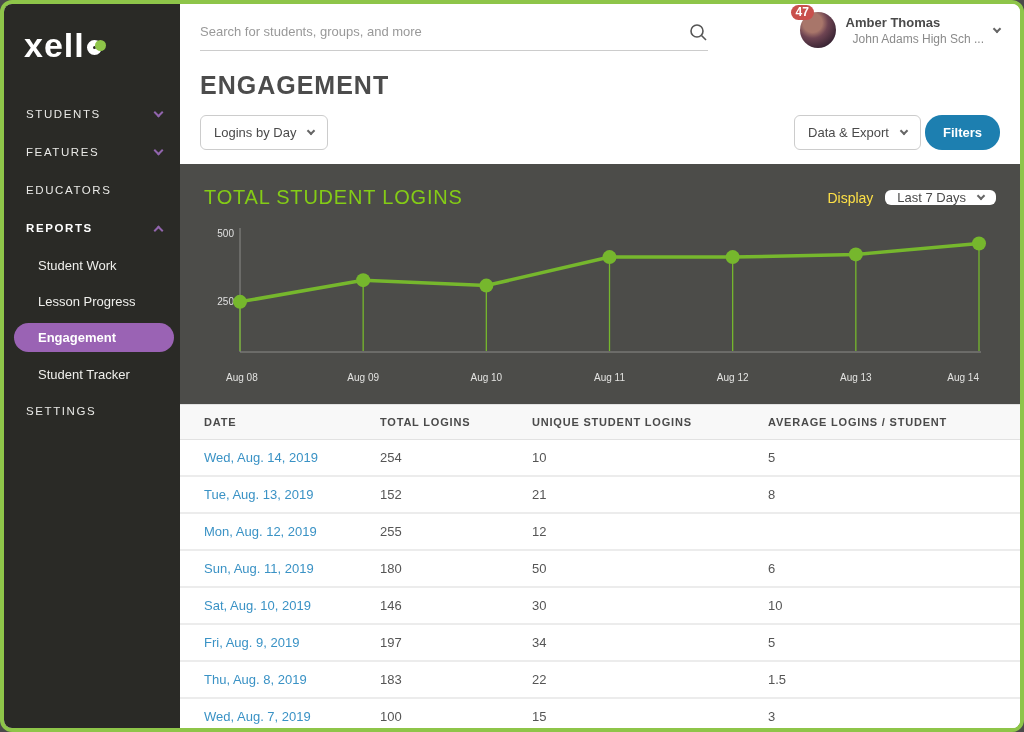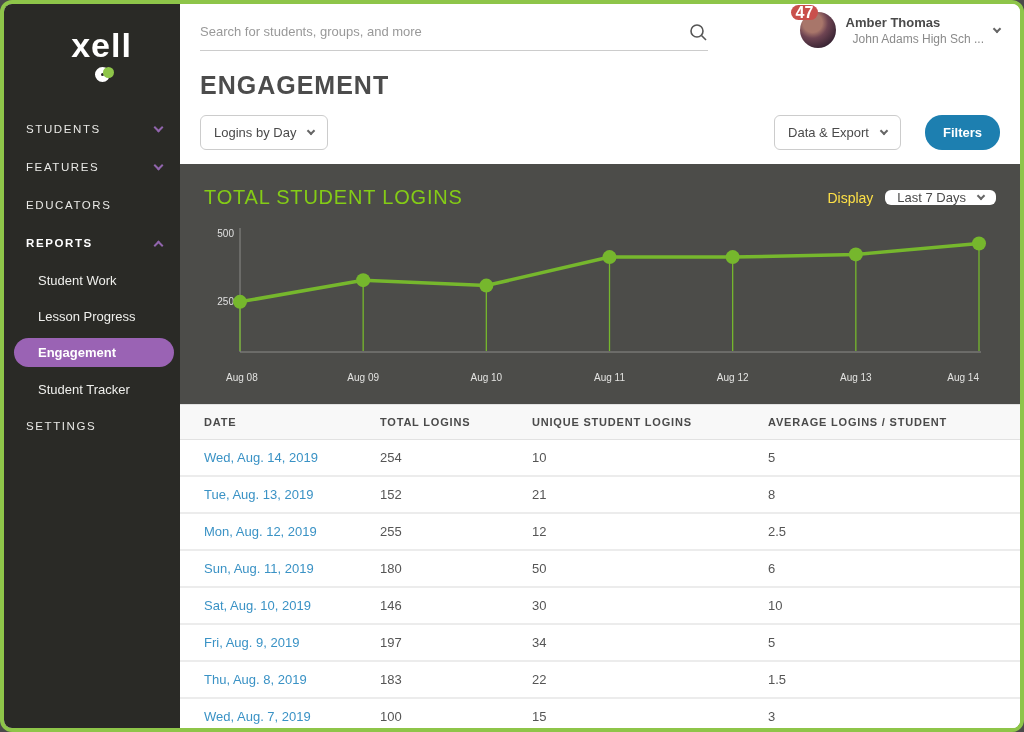--- a/index.html
+++ b/index.html
@@ -7,21 +7,21 @@
   body { background: #4a4a4a; font-family: "Liberation Sans", sans-serif; }
 
   .window {
     position: absolute; inset: 0;
     border: 4px solid #8ec549; border-radius: 12px;
     overflow: hidden; display: flex; background: #fff;
   }
 
   
   .sidebar { width: 176px; flex: 0 0 176px; background: #2a2a26; color: #eee; }
-  .logo { margin: 22px 1px 0 20px; font-size: 34px; font-weight: bold; color: #fff; letter-spacing: 1px; display: flex; align-items: center; flex-direction: column; }
+  .logo { margin: 22px 1px 0 20px; font-size: 34px; font-weight: bold; color: #fff; letter-spacing: 1px; display: flex; align-items: center; }
   .logo-o { display: inline-block; width: 15px; height: 15px; border: 6px solid #fff; border-radius: 50%; position: relative; margin-left: 2px; top: 2px; }
   .logo-o::after { content: ""; position: absolute; width: 11px; height: 11px; background: #8ec549; border-radius: 50%; left: 2px; bottom: -2px; }
   .nav { margin-top: 30px; }
   .nav-top {
     height: 38px; display: flex; align-items: center; justify-content: space-between;
     padding: 0 18px 0 22px; font-size: 11.5px; letter-spacing: 1.6px; color: #e9e9e6; cursor: pointer;
   }
   .nav-top.bold { font-weight: bold; color: #fff; }
   .nav-sub {
     height: 36px; display: flex; align-items: center;
@@ -46,34 +46,34 @@
   .search svg { flex: 0 0 auto; }
 
   .userblock { margin-left: auto; display: flex; align-items: center; gap: 10px; }
   .avatar-wrap { position: relative; width: 36px; height: 36px; }
   .avatar {
     width: 36px; height: 36px; border-radius: 50%;
     background: radial-gradient(circle at 35% 30%, #a8766a 0 28%, #6e4452 45%, #3c2635 75%, #2a1b28 100%);
   }
   .badge {
     position: absolute; top: -7px; left: -9px; background: #c9504c; color: #fff;
-    font-size: 16px; font-weight: bold; padding: 2px 5px; border-radius: 9px; line-height: 11px;
+    font-size: 12px; font-weight: bold; padding: 2px 5px; border-radius: 9px; line-height: 11px;
   }
   .user-name { font-size: 13px; font-weight: bold; color: #4a4a4a; }
   .user-org { font-size: 12px; color: #8a8a8a; margin-top: 2px; margin-left: 7px; }
 
   .page-title { margin: 14px 0 0 20px; font-size: 25px; font-weight: 800; color: #4c4c4c; letter-spacing: 1px; }
 
   .controls { display: flex; align-items: center; margin: 15px 20px 14px 20px; }
   .select-btn {
     display: flex; align-items: center; gap: 12px; background: #fff;
     border: 1px solid #ccc; border-radius: 6px; padding: 9px 13px;
     font-size: 13px; color: #4a4a4a; cursor: pointer; font-family: "Liberation Sans", sans-serif;
   }
-  .controls-right { margin-left: auto; display: flex; align-items: center; gap: 24px; }
+  .controls-right { margin-left: auto; display: flex; align-items: center; gap: 4px; }
   .filters-btn {
     background: #1d7fb0; color: #fff; border: none; border-radius: 17px;
     padding: 10px 18px; font-size: 13px; font-weight: bold; cursor: pointer; font-family: "Liberation Sans", sans-serif;
   }
 
   
   .chart-panel { background: #4c4c49; height: 240px; padding: 16px 24px 0 24px; flex: 0 0 auto; }
   .chart-head { display: flex; align-items: center; height: 36px; }
   .chart-title { color: #84cc16; font-size: 20px; font-weight: normal; letter-spacing: 0.8px; }
   .display-group { margin-left: auto; display: flex; align-items: center; gap: 12px; }
@@ -232,21 +232,20 @@
           <div class="t-row">
             <div><span class="date-link">Tue, Aug. 13, 2019</span></div>
             <div>152</div>
             <div>21</div>
             <div>8</div>
           </div>
           <div class="t-row">
             <div><span class="date-link">Mon, Aug. 12, 2019</span></div>
             <div>255</div>
             <div>12</div>
-            <div>2.5</div>
           </div>
           <div class="t-row">
             <div><span class="date-link">Sun, Aug. 11, 2019</span></div>
             <div>180</div>
             <div>50</div>
             <div>6</div>
           </div>
           <div class="t-row">
             <div><span class="date-link">Sat, Aug. 10, 2019</span></div>
             <div>146</div>

